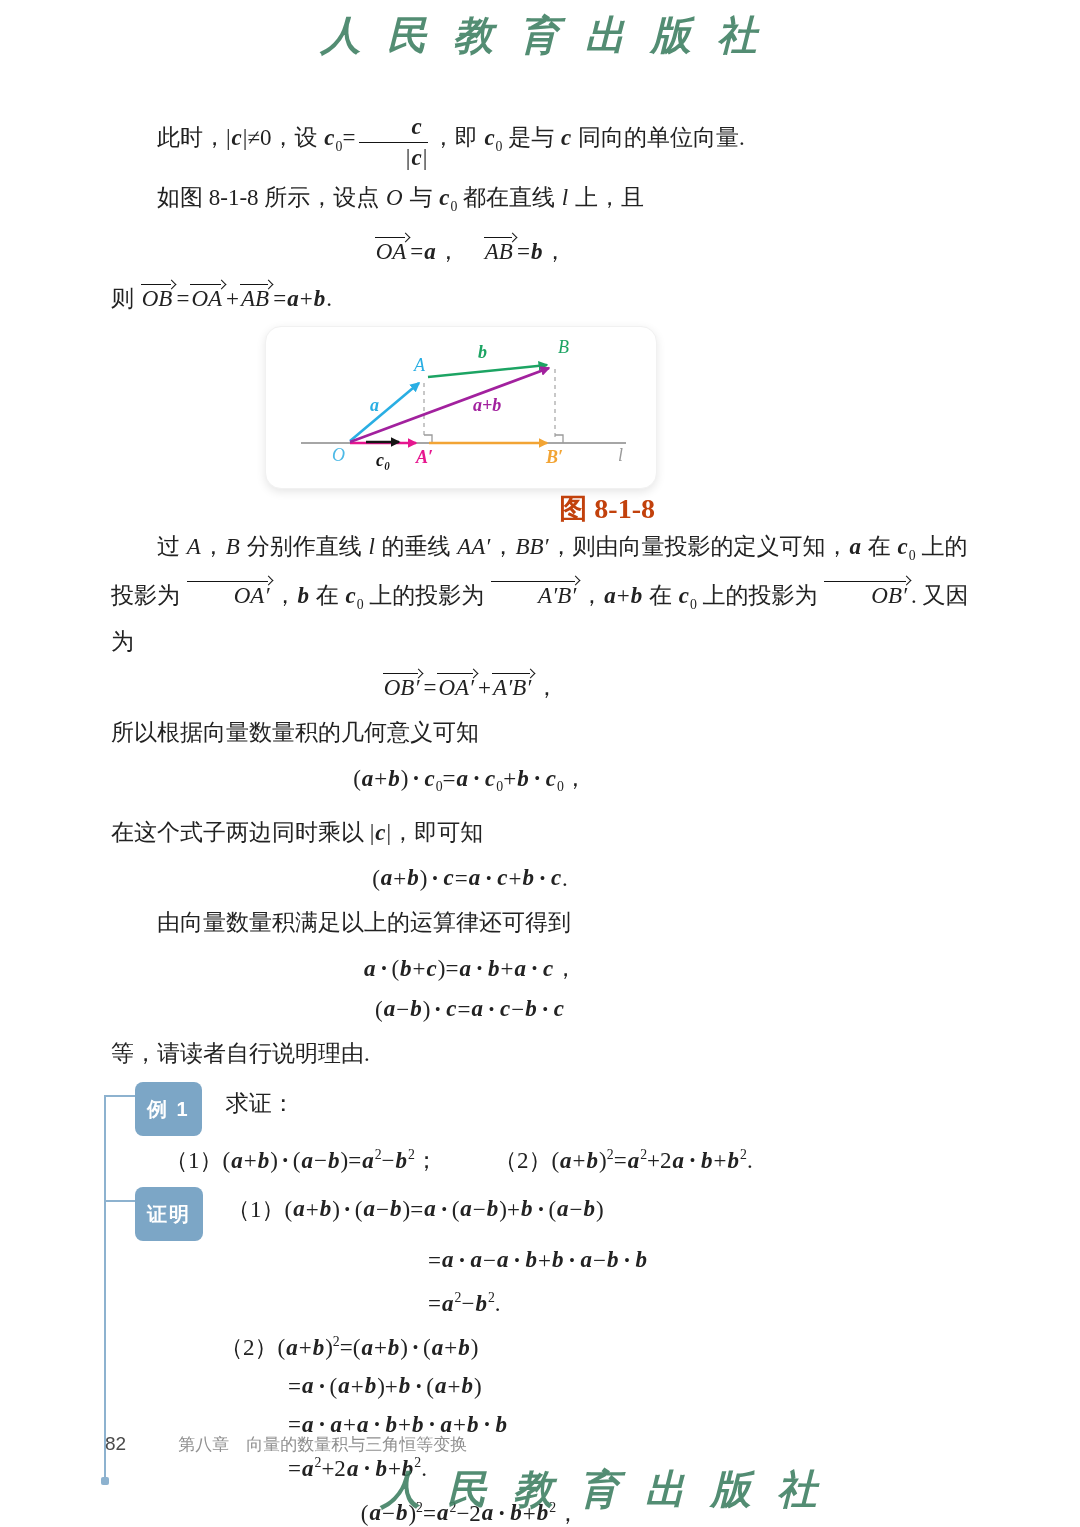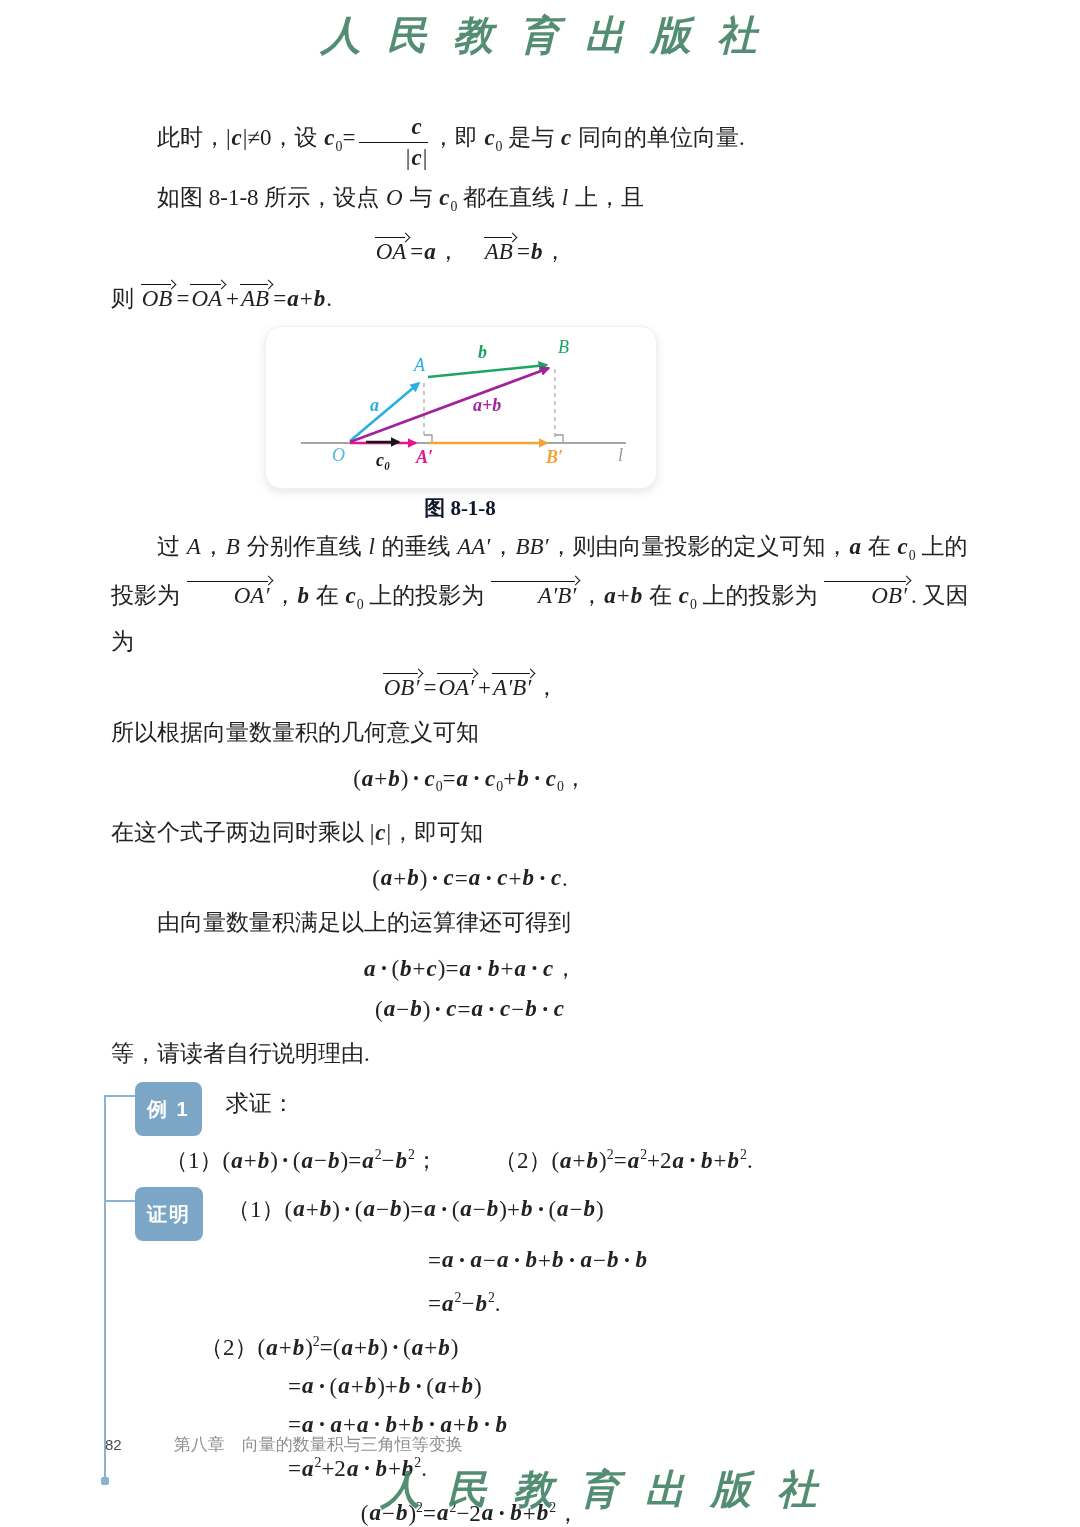--- a/index.html
+++ b/index.html
@@ -30,43 +30,43 @@
   .vec::before{content:"";position:absolute;left:1px;right:5px;top:6px;border-top:1.5px solid #151515;}
   .vec::after{content:"";position:absolute;right:1px;top:2.6px;width:6px;height:6px;
               border-top:1.5px solid #151515;border-right:1.5px solid #151515;transform:rotate(45deg);}
   .frac{display:inline-block;vertical-align:-0.85em;text-align:center;line-height:1.1;margin:0 4px;}
   .fnum{display:block;border-bottom:1.5px solid #151515;padding:0 5px 2px;}
   .fden{display:block;padding-top:2px;}
 
   
   .figure-card{margin:8px 0 0 160px;width:390px;height:161px;background:#fff;
                border:1px solid #f1f1f1;border-radius:16px;box-shadow:0 3px 10px rgba(0,0,0,.10);}
-  .fig-caption{margin:6px 0 0 160px;width:390px;text-align:center;color:#0f172a;
-               font-weight:bold;font-size:21px;line-height:27px;}
+  .fig-caption{margin:6px 0 0 160px;width:390px;text-align:right;color:#c2410c;
+               font-weight:bold;font-size:28px;line-height:27px;}
   .ftxt{font-size:18px;font-style:italic;font-family:"Liberation Serif",serif;}
   .fbold{font-weight:bold;}
 
   
   .example-block{position:relative;margin-left:30px;margin-top:3px;}
   .example-block::before{content:"";position:absolute;left:-31px;top:18px;bottom:8px;width:2px;background:#8DB2CF;}
   .example-block::after{content:"";position:absolute;left:-34px;bottom:3px;width:8px;height:8px;border-radius:2px;background:#8DB2CF;}
   .badge-row{position:relative;display:flex;gap:18px;align-items:flex-start;margin-top:4px;}
   .badge-row::before{content:"";position:absolute;left:-31px;top:16px;width:31px;height:2px;background:#8DB2CF;}
   .badge{flex:0 0 auto;background:#7CA6C6;color:#fff;font-family:"Liberation Sans",sans-serif;
          font-weight:bold;font-size:20px;line-height:30px;padding:12px 12px;border-radius:8px;
          letter-spacing:2px;margin-top:3px;white-space:nowrap;}
   .items-row{display:flex;gap:56px;margin-left:30px;font-size:23px;line-height:38px;}
   .proof-line{font-size:23px;line-height:38px;}
   .ml-deep{margin-left:293px;}
-  .ml-p2{margin-left:65px;}
+  .ml-p2{margin-left:85px;}
   .ml-mid{margin-left:153px;}
 
   
   .footer{position:absolute;left:105px;top:1433px;display:flex;align-items:baseline;gap:52px;}
-  .pagenum{font-size:15px;color:#4a4a4a;font-family:"Liberation Sans",sans-serif;}
+  .pagenum{font-size:19px;color:#4a4a4a;font-family:"Liberation Sans",sans-serif;}
   .chapter{font-size:17px;color:#8f8f8f;}
 </style>
 </head>
 <body>
 
 <div class="page">
 
   <div class="watermark top">人民教育出版社</div>
 
   <div class="content">

